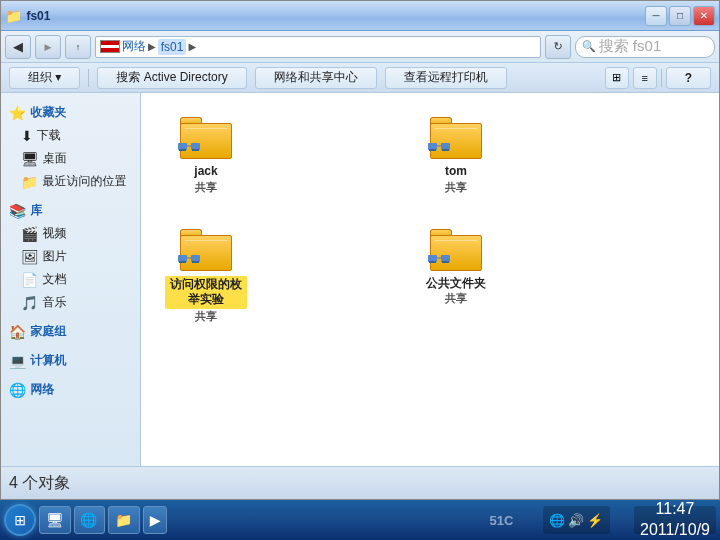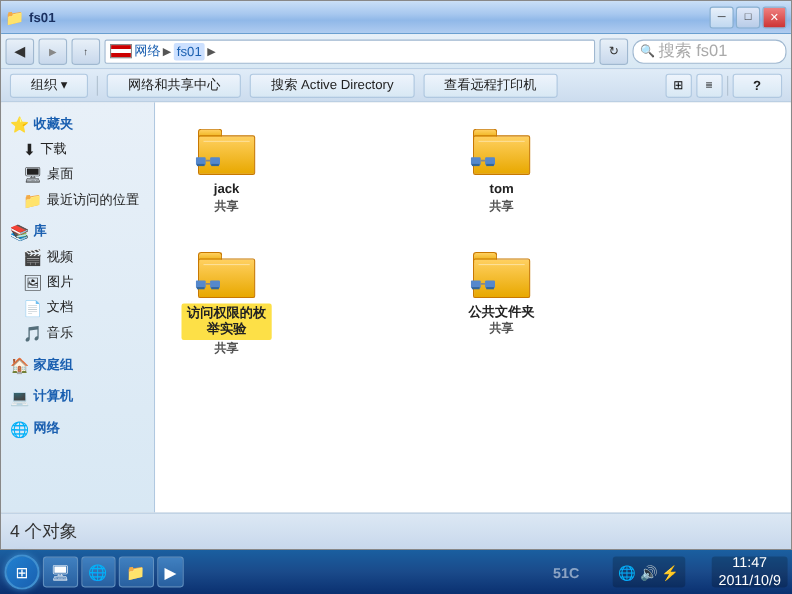--- a/index.html
+++ b/index.html
@@ -369,21 +369,21 @@
     }
     .clock-area {
       display: flex;
       flex-direction: column;
       align-items: center;
       height: 28px;
       padding: 0 6px;
       background: rgba(0,0,0,0.2);
       border-radius: 3px;
       justify-content: center;
-      font-size: 13px;
+      font-size: 16px;
       color: white;
       line-height: 1.3;
     }
     .watermark {
       font-size: 13px;
       font-weight: bold;
       color: rgba(255,255,255,0.5);
       padding: 0 6px;
     }
     .tray-icon { font-size: 13px; }
@@ -432,22 +432,22 @@
 
     <div class="search-box">
       <span>🔍</span>
       <span style="color:#aaa; font-size:15px;">搜索 fs01</span>
     </div>
   </div>
 
   <div class="toolbar">
     <div class="toolbar-btn">组织 ▾</div>
     <div class="toolbar-sep"></div>
+    <div class="toolbar-btn">搜索 Active Directory</div>
     <div class="toolbar-btn">网络和共享中心</div>
-    <div class="toolbar-btn">搜索 Active Directory</div>
     <div class="toolbar-btn">查看远程打印机</div>
     <div class="toolbar-right">
       <div class="view-btn">⊞</div>
       <div class="view-btn">≡</div>
       <div class="toolbar-sep"></div>
       <div class="toolbar-btn" style="font-weight:bold;">?</div>
     </div>
   </div>
 
   <div class="main-area">

